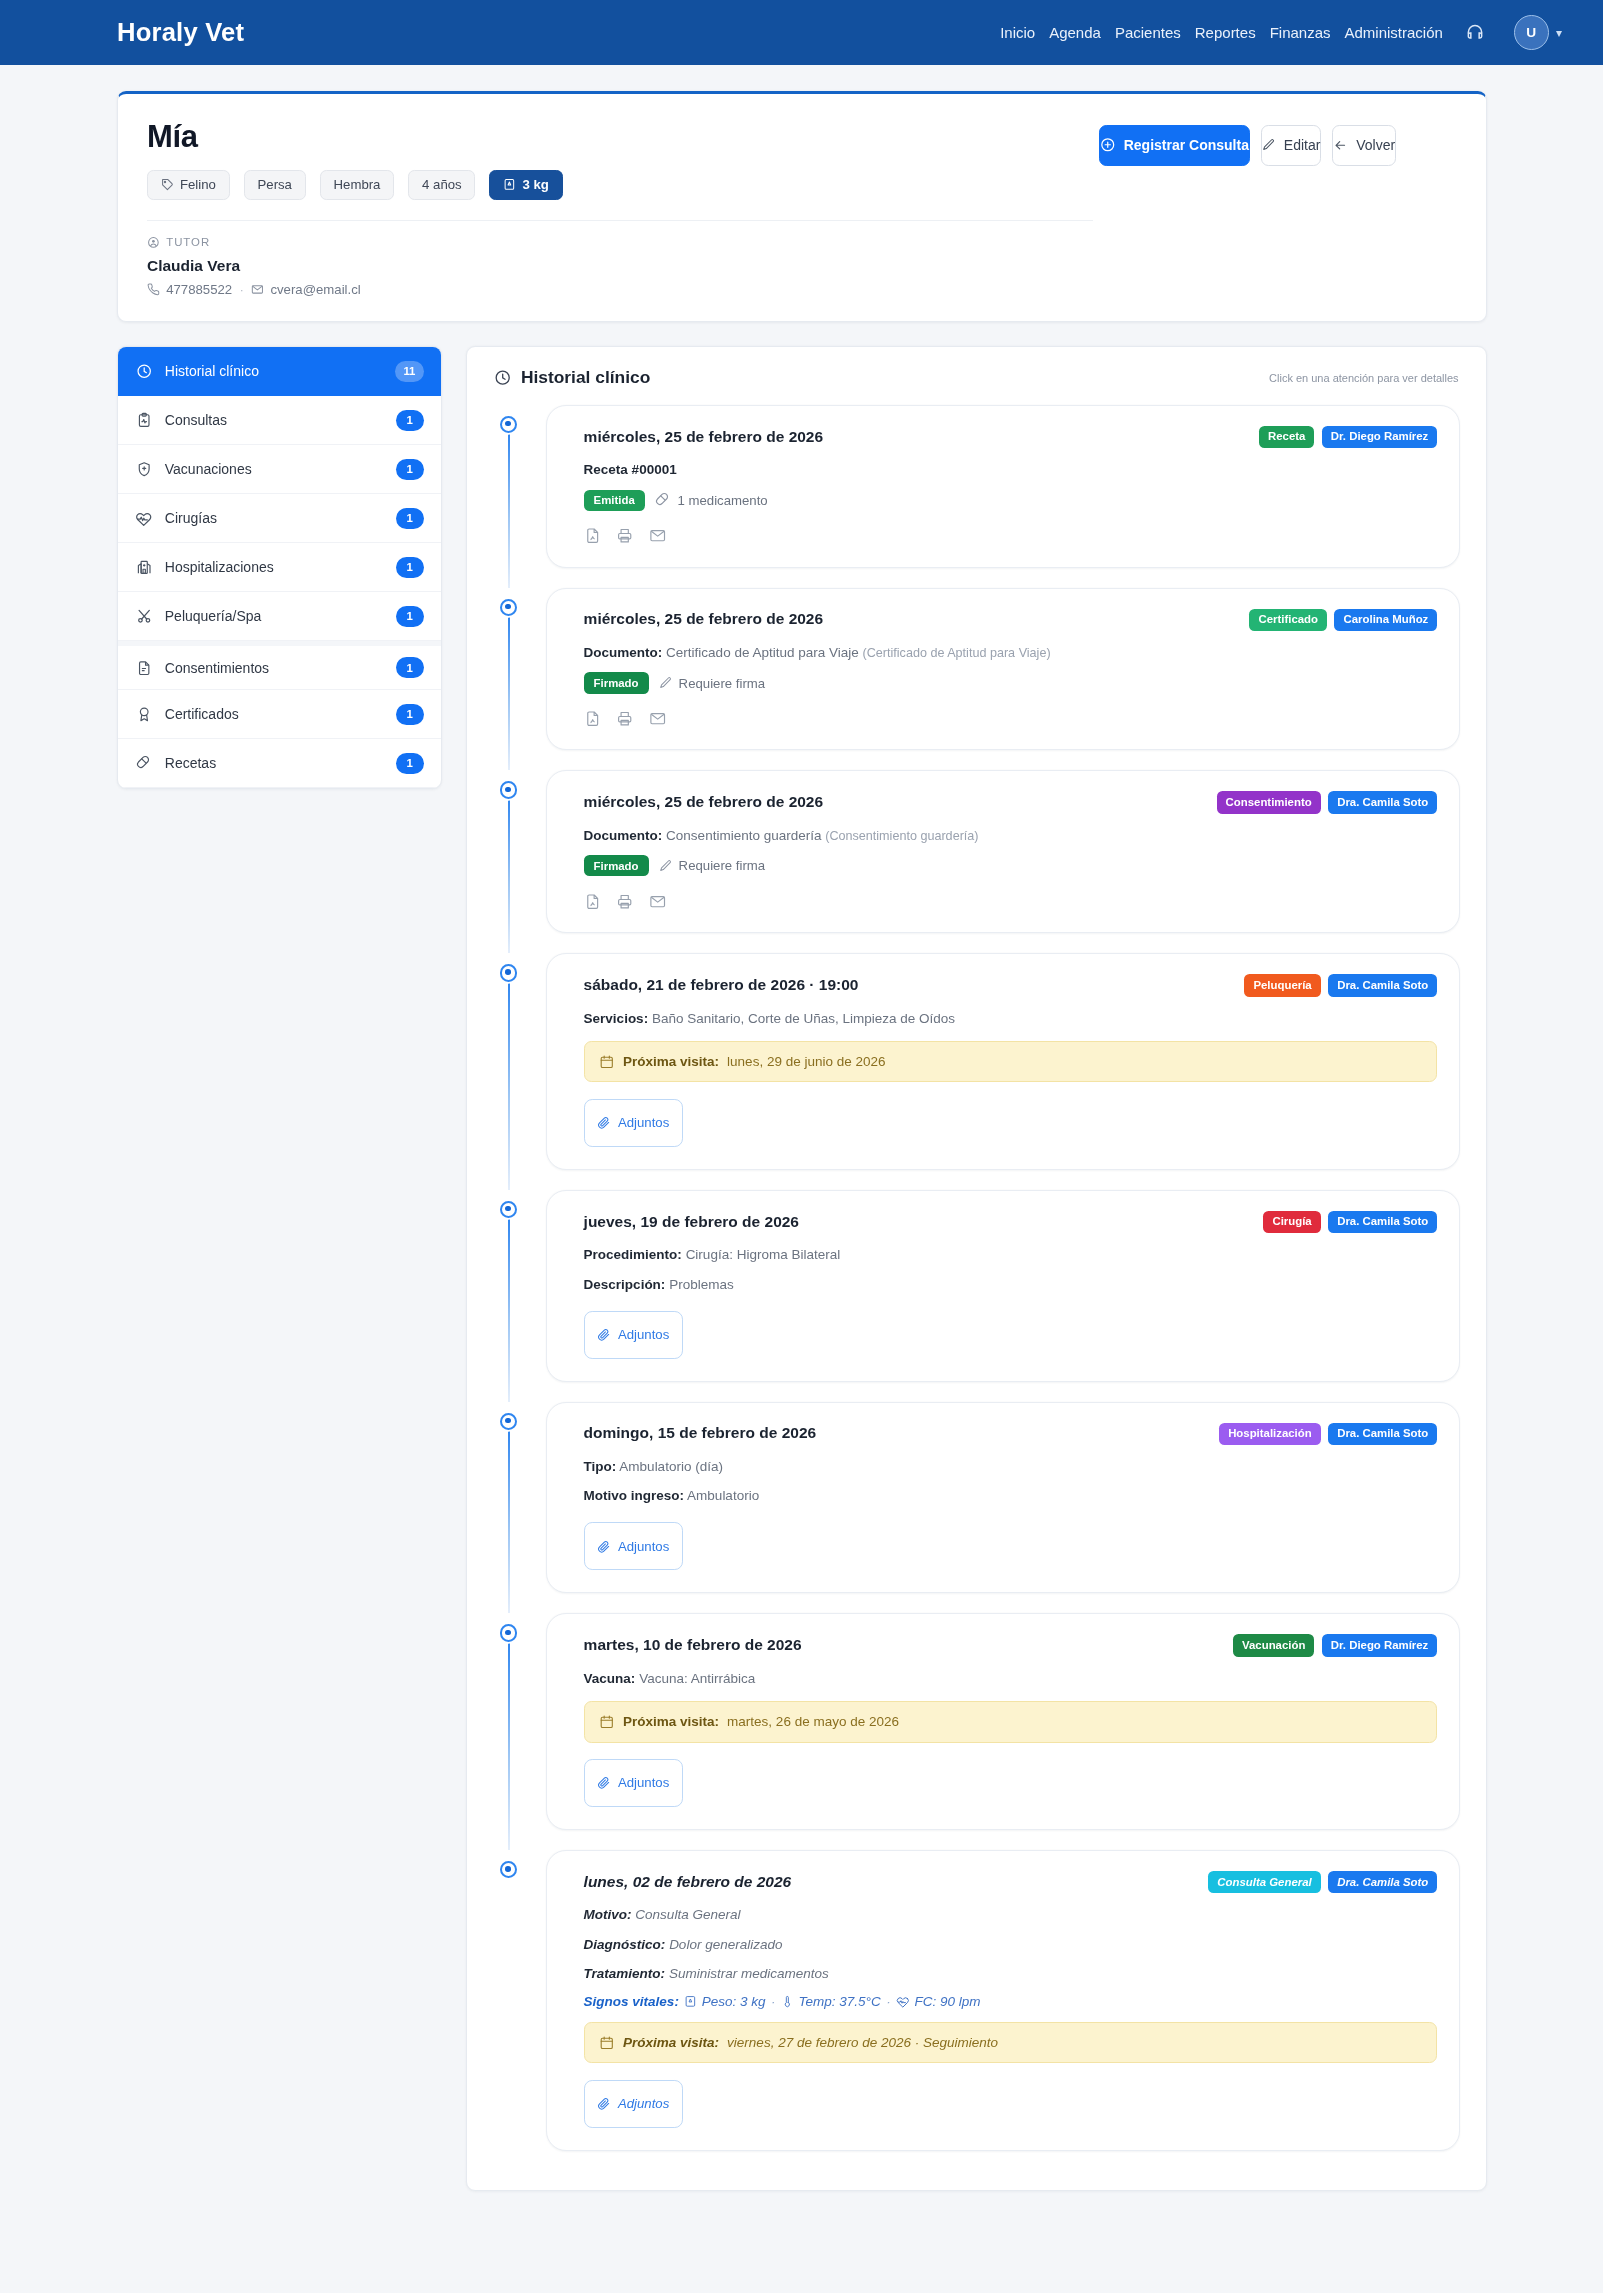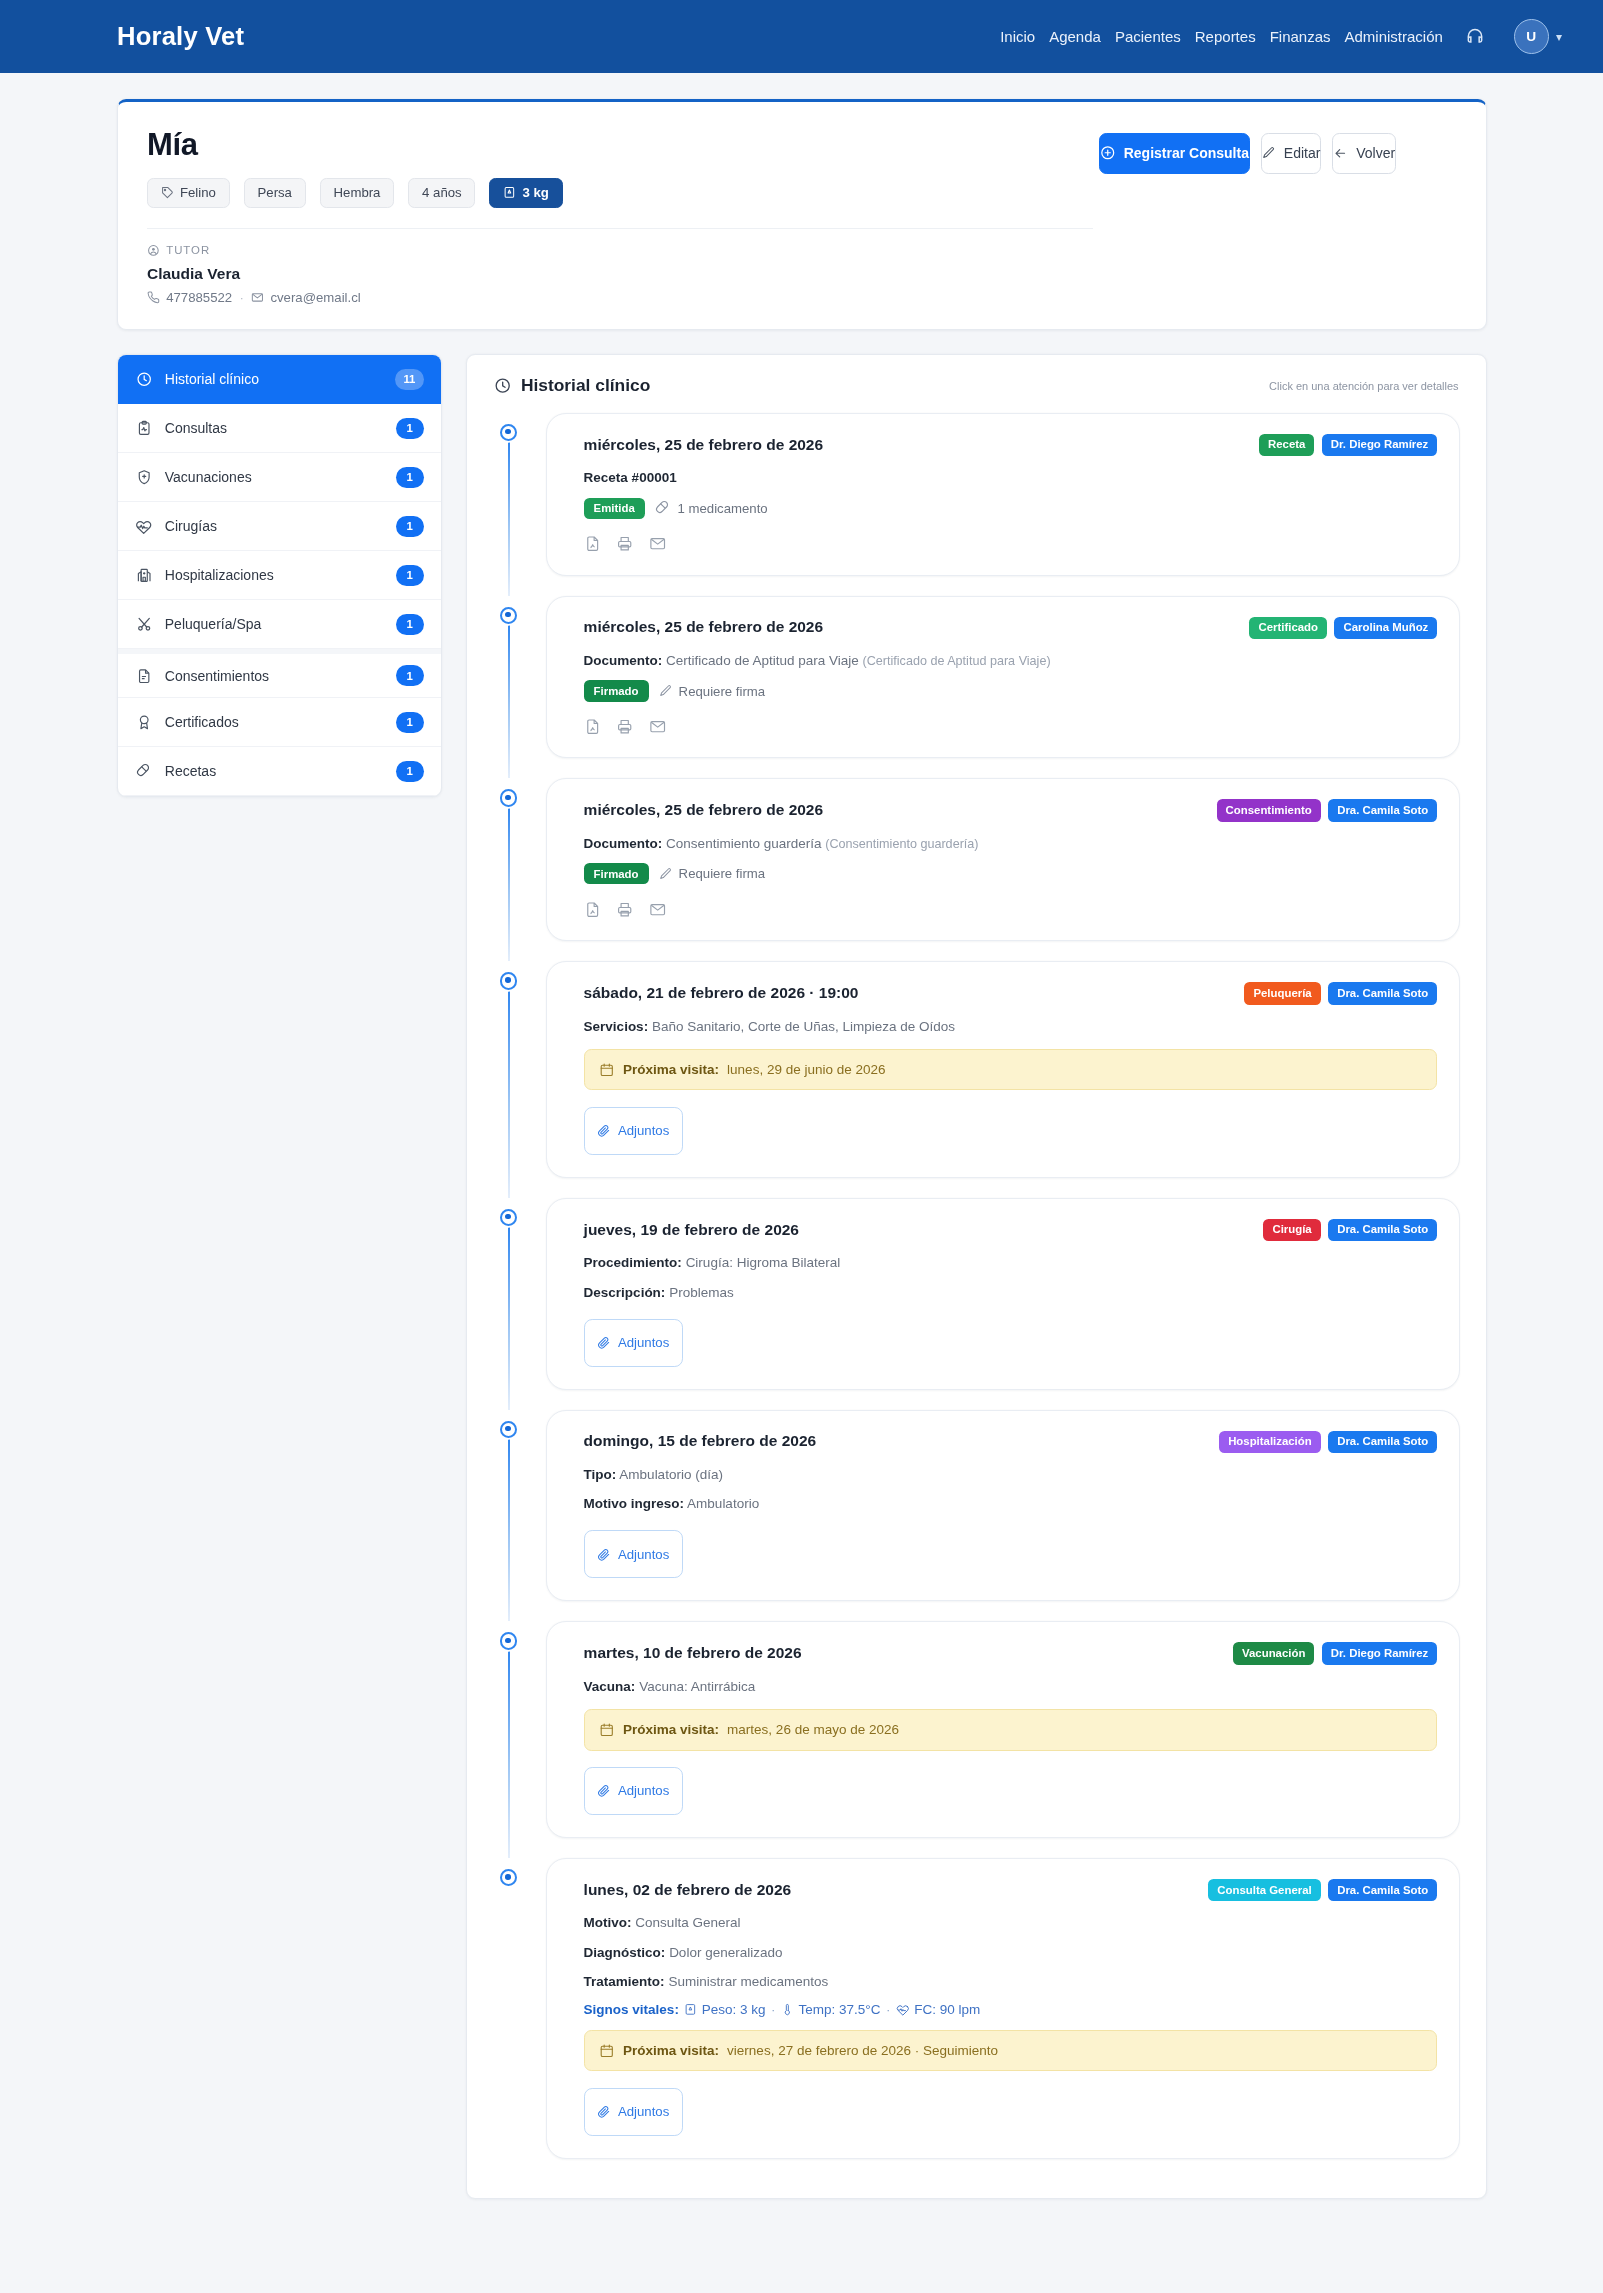--- a/index.html
+++ b/index.html
@@ -6,21 +6,21 @@
   html, body {
     width: 1604px;
     background: #f4f6f9;
     font-family: "Liberation Sans", sans-serif;
     color: #1f2937;
     -webkit-font-smoothing: antialiased;
   }
 
   
   .topnav {
-    height: 73px;
+    height: 65px;
     background: #12509e;
     display: flex;
     align-items: center;
     padding: 0 42px 0 117px;
   }
   .brand {
     font-size: 25.6px;
     font-weight: 700;
     color: #ffffff;
     letter-spacing: 0.2px;
@@ -251,21 +251,21 @@
     color: #8d95a3;
   }
 
   .tl-list { position: relative; }
   .tl-row {
     position: relative;
     display: flex;
     padding-left: 53px;
     margin-bottom: 20px;
   }
-  .tl-row:last-child { margin-bottom: 8px; }
+  .tl-row:last-child { margin-bottom: 8px; font-style: italic; }
   .tl-marker {
     position: absolute;
     left: 7.3px;
     top: 11px;
     width: 17.4px; height: 17.4px;
     border-radius: 50%;
     background: #ffffff;
     border: 2.7px solid #2f86f0;
     box-shadow: 0 0 0 1.8px #ffffff;
     z-index: 2;

